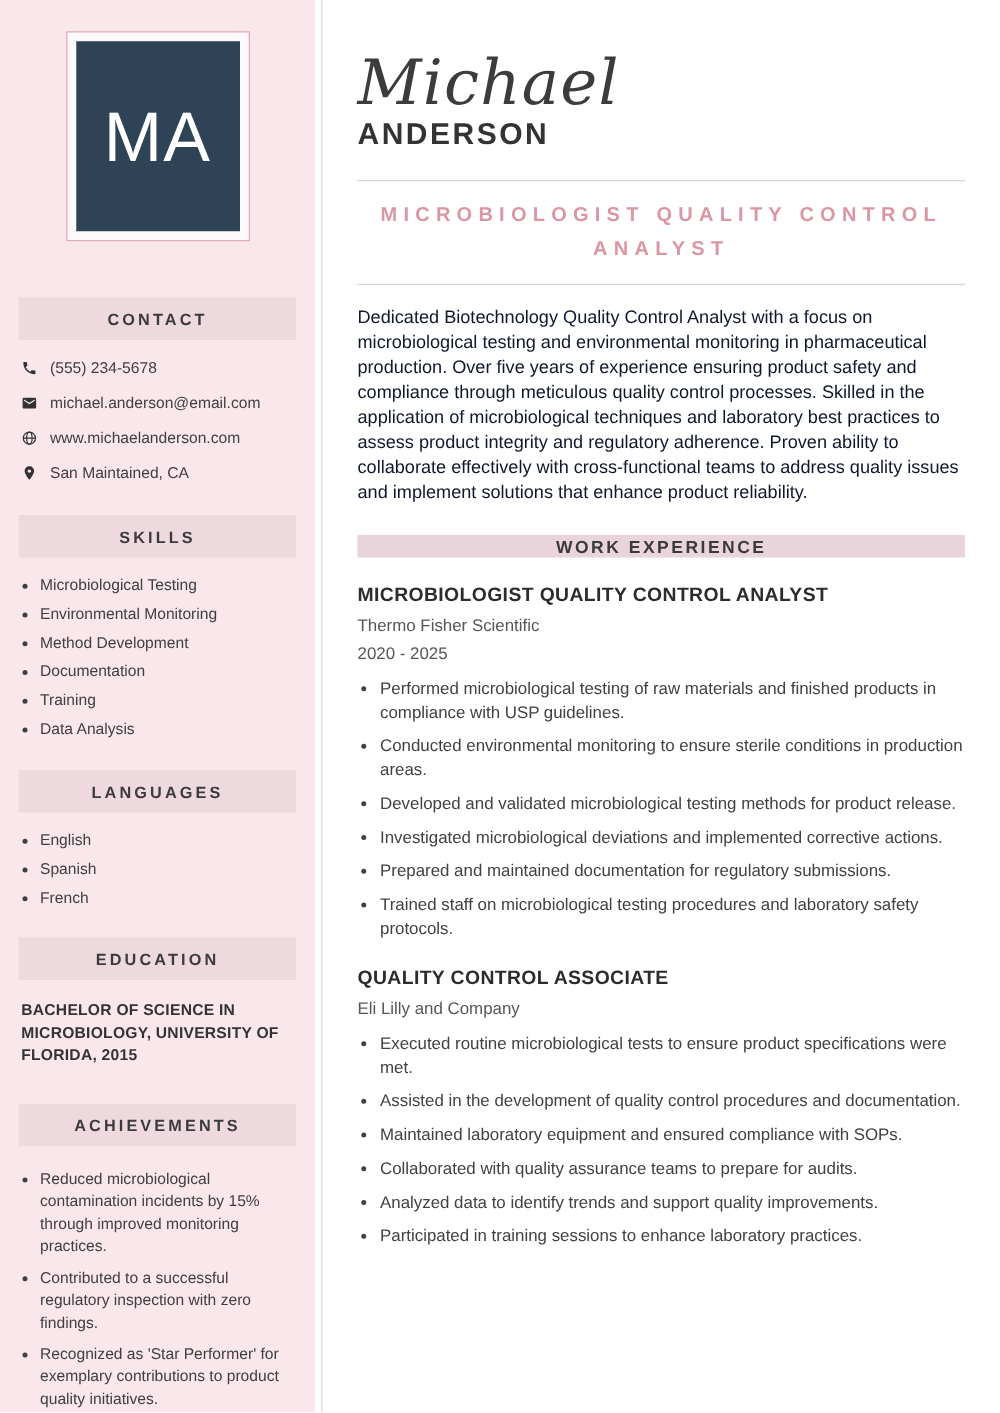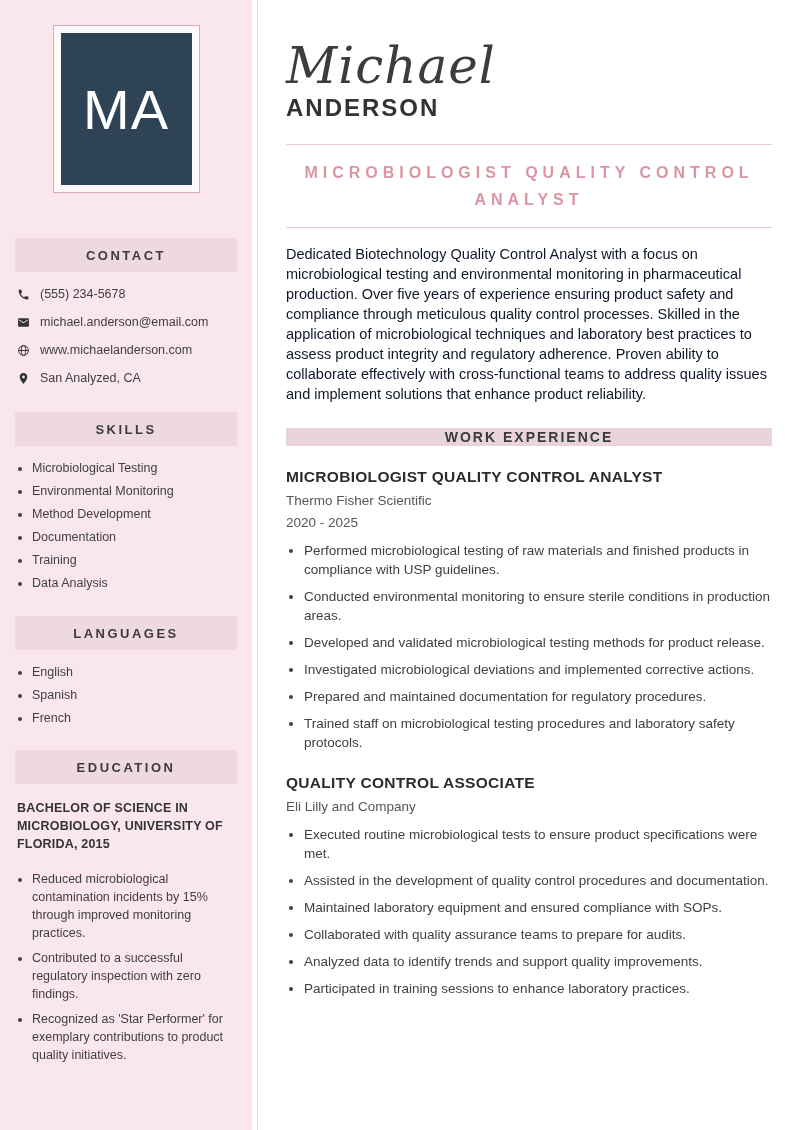--- a/index.html
+++ b/index.html
@@ -124,21 +124,21 @@
             </svg>
         </span>
         <span>www.michaelanderson.com</span>
       </li>
       <li class="contact-item">
         <span>
           <svg width="13" height="13" viewBox="0 0 24 24" fill="#333333">
               <path d="M12 2C8.1 2 5 5.1 5 9c0 5.2 7 13 7 13s7-7.8 7-13c0-3.9-3.1-7-7-7zm0 9.5c-1.4 0-2.5-1.1-2.5-2.5S10.6 6.5 12 6.5s2.5 1.1 2.5 2.5-1.1 2.5-2.5 2.5z"></path>
             </svg>
         </span>
-        <span>San Analyzed, CA</span>
+        <span>San Maintained, CA</span>
       </li>
     </ul>
 
     <div class="side-header mt-skills">SKILLS</div>
     <ul class="side-list">
       <li>Microbiological Testing</li>
       <li>Environmental Monitoring</li>
       <li>Method Development</li>
       <li>Documentation</li>
       <li>Training</li>
@@ -148,20 +148,21 @@
     <div class="side-header mt-lang">LANGUAGES</div>
     <ul class="side-list lang-list">
       <li>English</li>
       <li>Spanish</li>
       <li>French</li>
     </ul>
 
     <div class="side-header mt-edu">EDUCATION</div>
     <div class="edu-text">BACHELOR OF SCIENCE IN MICROBIOLOGY, UNIVERSITY OF FLORIDA, 2015</div>
 
+    <div class="side-header mt-ach">ACHIEVEMENTS</div>
     <ul class="ach-list">
       <li>Reduced microbiological contamination incidents by 15% through improved monitoring practices.</li>
       <li>Contributed to a successful regulatory inspection with zero findings.</li>
       <li>Recognized as 'Star Performer' for exemplary contributions to product quality initiatives.</li>
     </ul>
   </aside>
 
   <div class="v-divider"></div>
 
   <main class="main">
@@ -179,21 +180,21 @@
 
     <section class="job">
       <div class="job-title">MICROBIOLOGIST QUALITY CONTROL ANALYST</div>
       <div class="job-company">Thermo Fisher Scientific</div>
       <div class="job-dates">2020 - 2025</div>
       <ul class="job-bullets">
         <li>Performed microbiological testing of raw materials and finished products in compliance with USP guidelines.</li>
         <li>Conducted environmental monitoring to ensure sterile conditions in production areas.</li>
         <li>Developed and validated microbiological testing methods for product release.</li>
         <li>Investigated microbiological deviations and implemented corrective actions.</li>
-        <li>Prepared and maintained documentation for regulatory procedures.</li>
+        <li>Prepared and maintained documentation for regulatory submissions.</li>
         <li>Trained staff on microbiological testing procedures and laboratory safety protocols.</li>
       </ul>
     </section>
 
     <section class="job">
       <div class="job-title">QUALITY CONTROL ASSOCIATE</div>
       <div class="job-company">Eli Lilly and Company</div>
       <ul class="job-bullets">
         <li>Executed routine microbiological tests to ensure product specifications were met.</li>
         <li>Assisted in the development of quality control procedures and documentation.</li>

